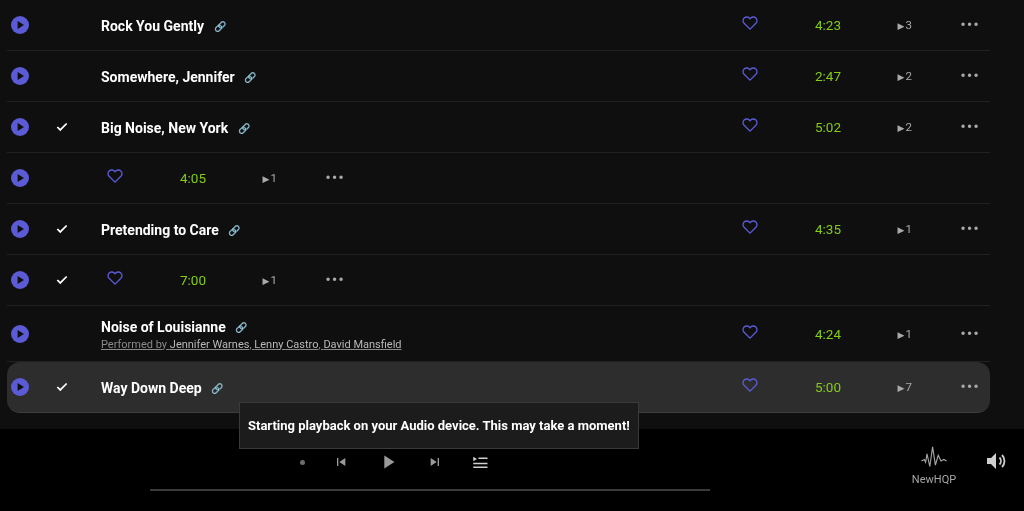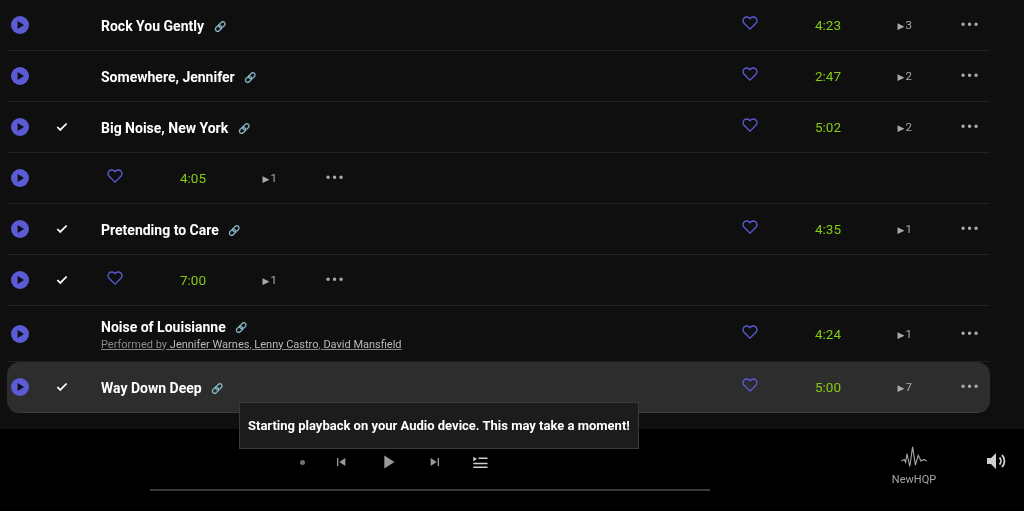--- a/index.html
+++ b/index.html
@@ -51,21 +51,21 @@
     position:absolute; top:22px; left:300px; display:flex; align-items:center; gap:28px;
     color:#9a9a9a;
   }
   .dot { width:5px; height:5px; border-radius:50%; background:#6e6e6e; }
   .ctrl { cursor:pointer; display:flex; align-items:center; }
   .progress {
     position:absolute; top:60px; left:150px; width:560px; height:2px;
     background:#3a3a3a;
   }
   .device {
-    position:absolute; right:80px; top:14px; width:60px; text-align:center;
+    position:absolute; right:60px; top:14px; width:60px; text-align:center;
     color:#a7a7a7; font-size:11px; cursor:pointer;
   }
   .device svg { display:block; margin:0 auto 4px; }
   .vol {
     position:absolute; right:16px; top:20px; color:#cfcfcf; cursor:pointer;
   }
 </style>
 </head>
 <body>
 

